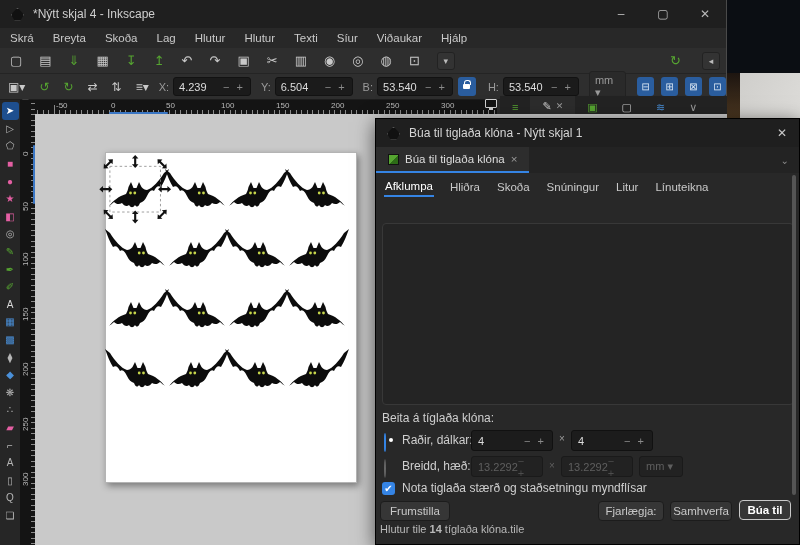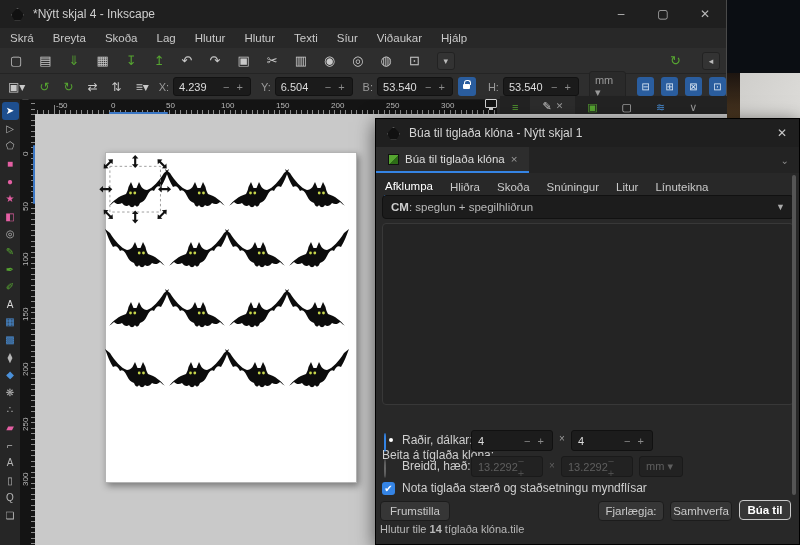--- a/index.html
+++ b/index.html
@@ -521,29 +521,25 @@
 
   <div id="dlg-tabs">
       <span class="dlg-tab active">Afklumpa</span>
       <span class="dlg-tab">Hliðra</span>
       <span class="dlg-tab">Skoða</span>
       <span class="dlg-tab">Snúningur</span>
       <span class="dlg-tab">Litur</span>
       <span class="dlg-tab">Línuteikna</span>
     </div>
 
-  <div id="symmetry-dd">
-    <span><b>CM</b><span style="color:#b9b9b9;">: speglun + spegilhliðrun</span></span>
-    <span class="caret">▼</span>
-  </div>
 
   <div id="dlg-panel"></div>
   <div id="dlg-scrollbar"></div>
 
-  <div class="abs dlg-label" style="left:6px;top:292px;margin-top:37px;">Beita á tíglaða klóna:</div>
+  <div class="abs dlg-label" style="left:6px;top:292px;">Beita á tíglaða klóna:</div>
 
   <div class="abs" style="left:8px;top:315px;"><span class="radio on"></span></div>
   <div class="abs dlg-label" style="left:26px;top:314px;">Raðir, dálkar:</div>
   <div class="dlg-field" style="left:95px;top:311px;width:82px;">
     <span>4</span>
     <span class="spin">− +</span>
   </div>
   <div class="abs" style="left:183px;top:314px;color:#9a9a9a;font-size:10px;">×</div>
   <div class="dlg-field" style="left:195px;top:311px;width:82px;">
     <span>4</span>

